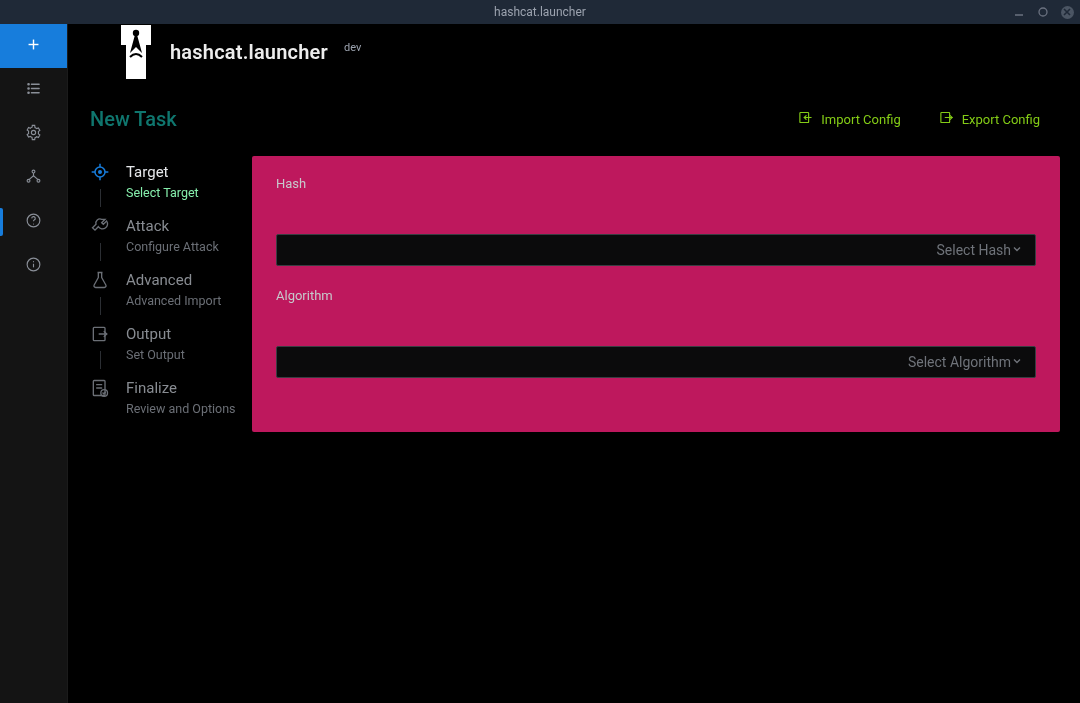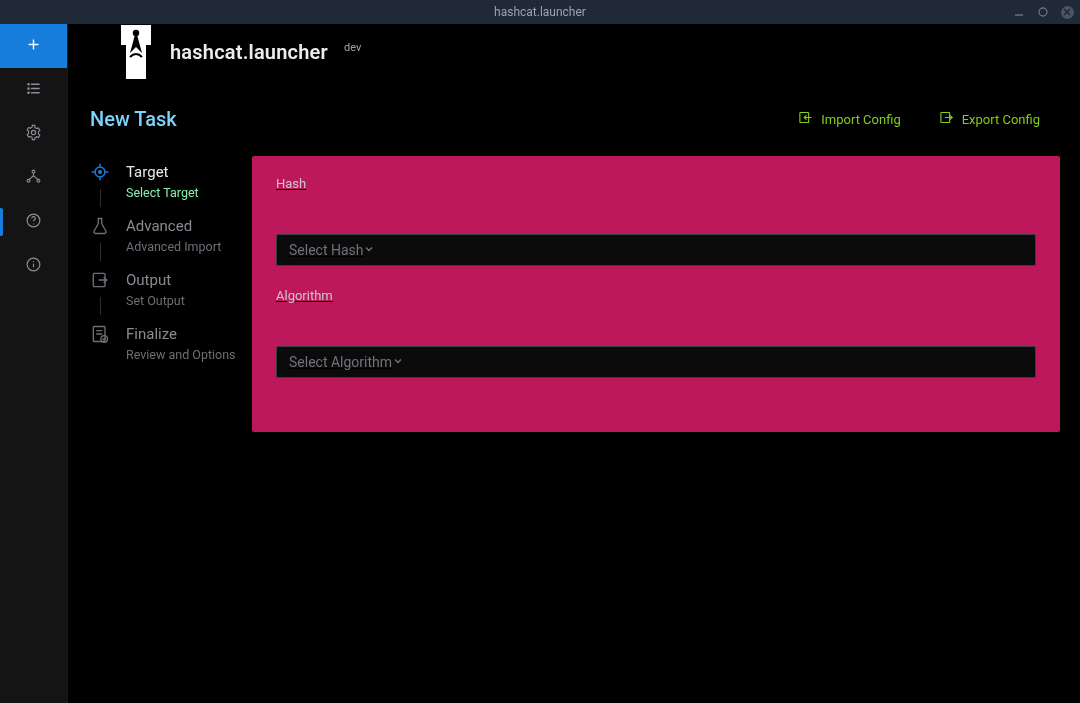--- a/index.html
+++ b/index.html
@@ -80,38 +80,37 @@
   .logo svg { width: 36px; height: 54px; }
   .brand-title { color:#ededed; font-size: 20px; font-weight: 600; letter-spacing: .2px; }
   .brand-badge { color:#9ca3af; font-size: 11px; position: relative; top:-5px;}
 
   
   .page-header {
     display:flex; align-items:center;
     padding: 26px 32px 14px 22px;
   }
   .page-title {
-    color:#7dd3fc; font-size: 20px; font-weight: 500; text-align: center;
+    color:#0f766e; font-size: 20px; font-weight: 500; text-align: center;
   }
   .page-header .spacer { flex:1; }
   .hdr-btn {
     display:flex; align-items:center; gap:8px;
     color:#84cc16; font-size: 13px;
     padding: 4px 8px; cursor:pointer;
     margin-left: 22px;
   }
   .hdr-btn svg { width:15px; height:15px; }
 
   
   .body {
     display:flex;
     flex:1;
     padding: 10px 20px 20px 12px;
     gap: 2px;
-    text-decoration: underline;
   }
 
   
   .steps {
     width: 170px;
     padding-top: 2px;
   }
   .step {
     display:flex; gap: 14px;
     padding: 4px 4px 2px 8px;
@@ -146,21 +145,21 @@
   .field-label { color:#c7c9cc; font-size: 13px; margin-bottom: 8px; display:block; }
   .select {
     width:100%;
     height: 32px;
     background: #0b0b0c;
     border: 1px solid #3a3d42;
     border-radius: 2px;
     color: #6f737a;
     font-size: 14px;
     padding: 0 12px;
-    display:flex; align-items:center; justify-content:flex-start;
+    display:flex; align-items:center; justify-content:flex-end;
     cursor:pointer;
     margin-top:43px;
   }
   .select svg { width:12px; height:12px; color:#6f737a; }
 
   
 </style>
 </head>
 <body>
 
@@ -311,20 +310,34 @@
               </svg>
             </span>
             <div class="connector"></div>
           </div>
           <div class="step-text">
             <span class="step-title">Target</span>
             <span class="step-sub">Select Target</span>
           </div>
         </div>
 
+        <div class="step">
+          <div class="step-icon">
+            <span>
+              <svg viewBox="0 0 24 24" fill="none" stroke="currentColor" stroke-width="1.6">
+                <path d="M14 4a5 5 0 0 0-6.8 6L3 14l3 3 4-4.2A5 5 0 0 0 20 6l-4 4-2-2 4-4z"></path>
+              </svg>
+            </span>
+            <div class="connector"></div>
+          </div>
+          <div class="step-text">
+            <span class="step-title">Attack</span>
+            <span class="step-sub">Configure Attack</span>
+          </div>
+        </div>
 
         <div class="step">
           <div class="step-icon">
             <span>
               <svg viewBox="0 0 24 24" fill="none" stroke="currentColor" stroke-width="1.6" stroke-linejoin="round">
                 <path d="M9 3h6M10 3v6l-5 9a2 2 0 0 0 1.8 3h10.4a2 2 0 0 0 1.8-3l-5-9V3"></path>
               </svg>
             </span>
             <div class="connector"></div>
           </div>

